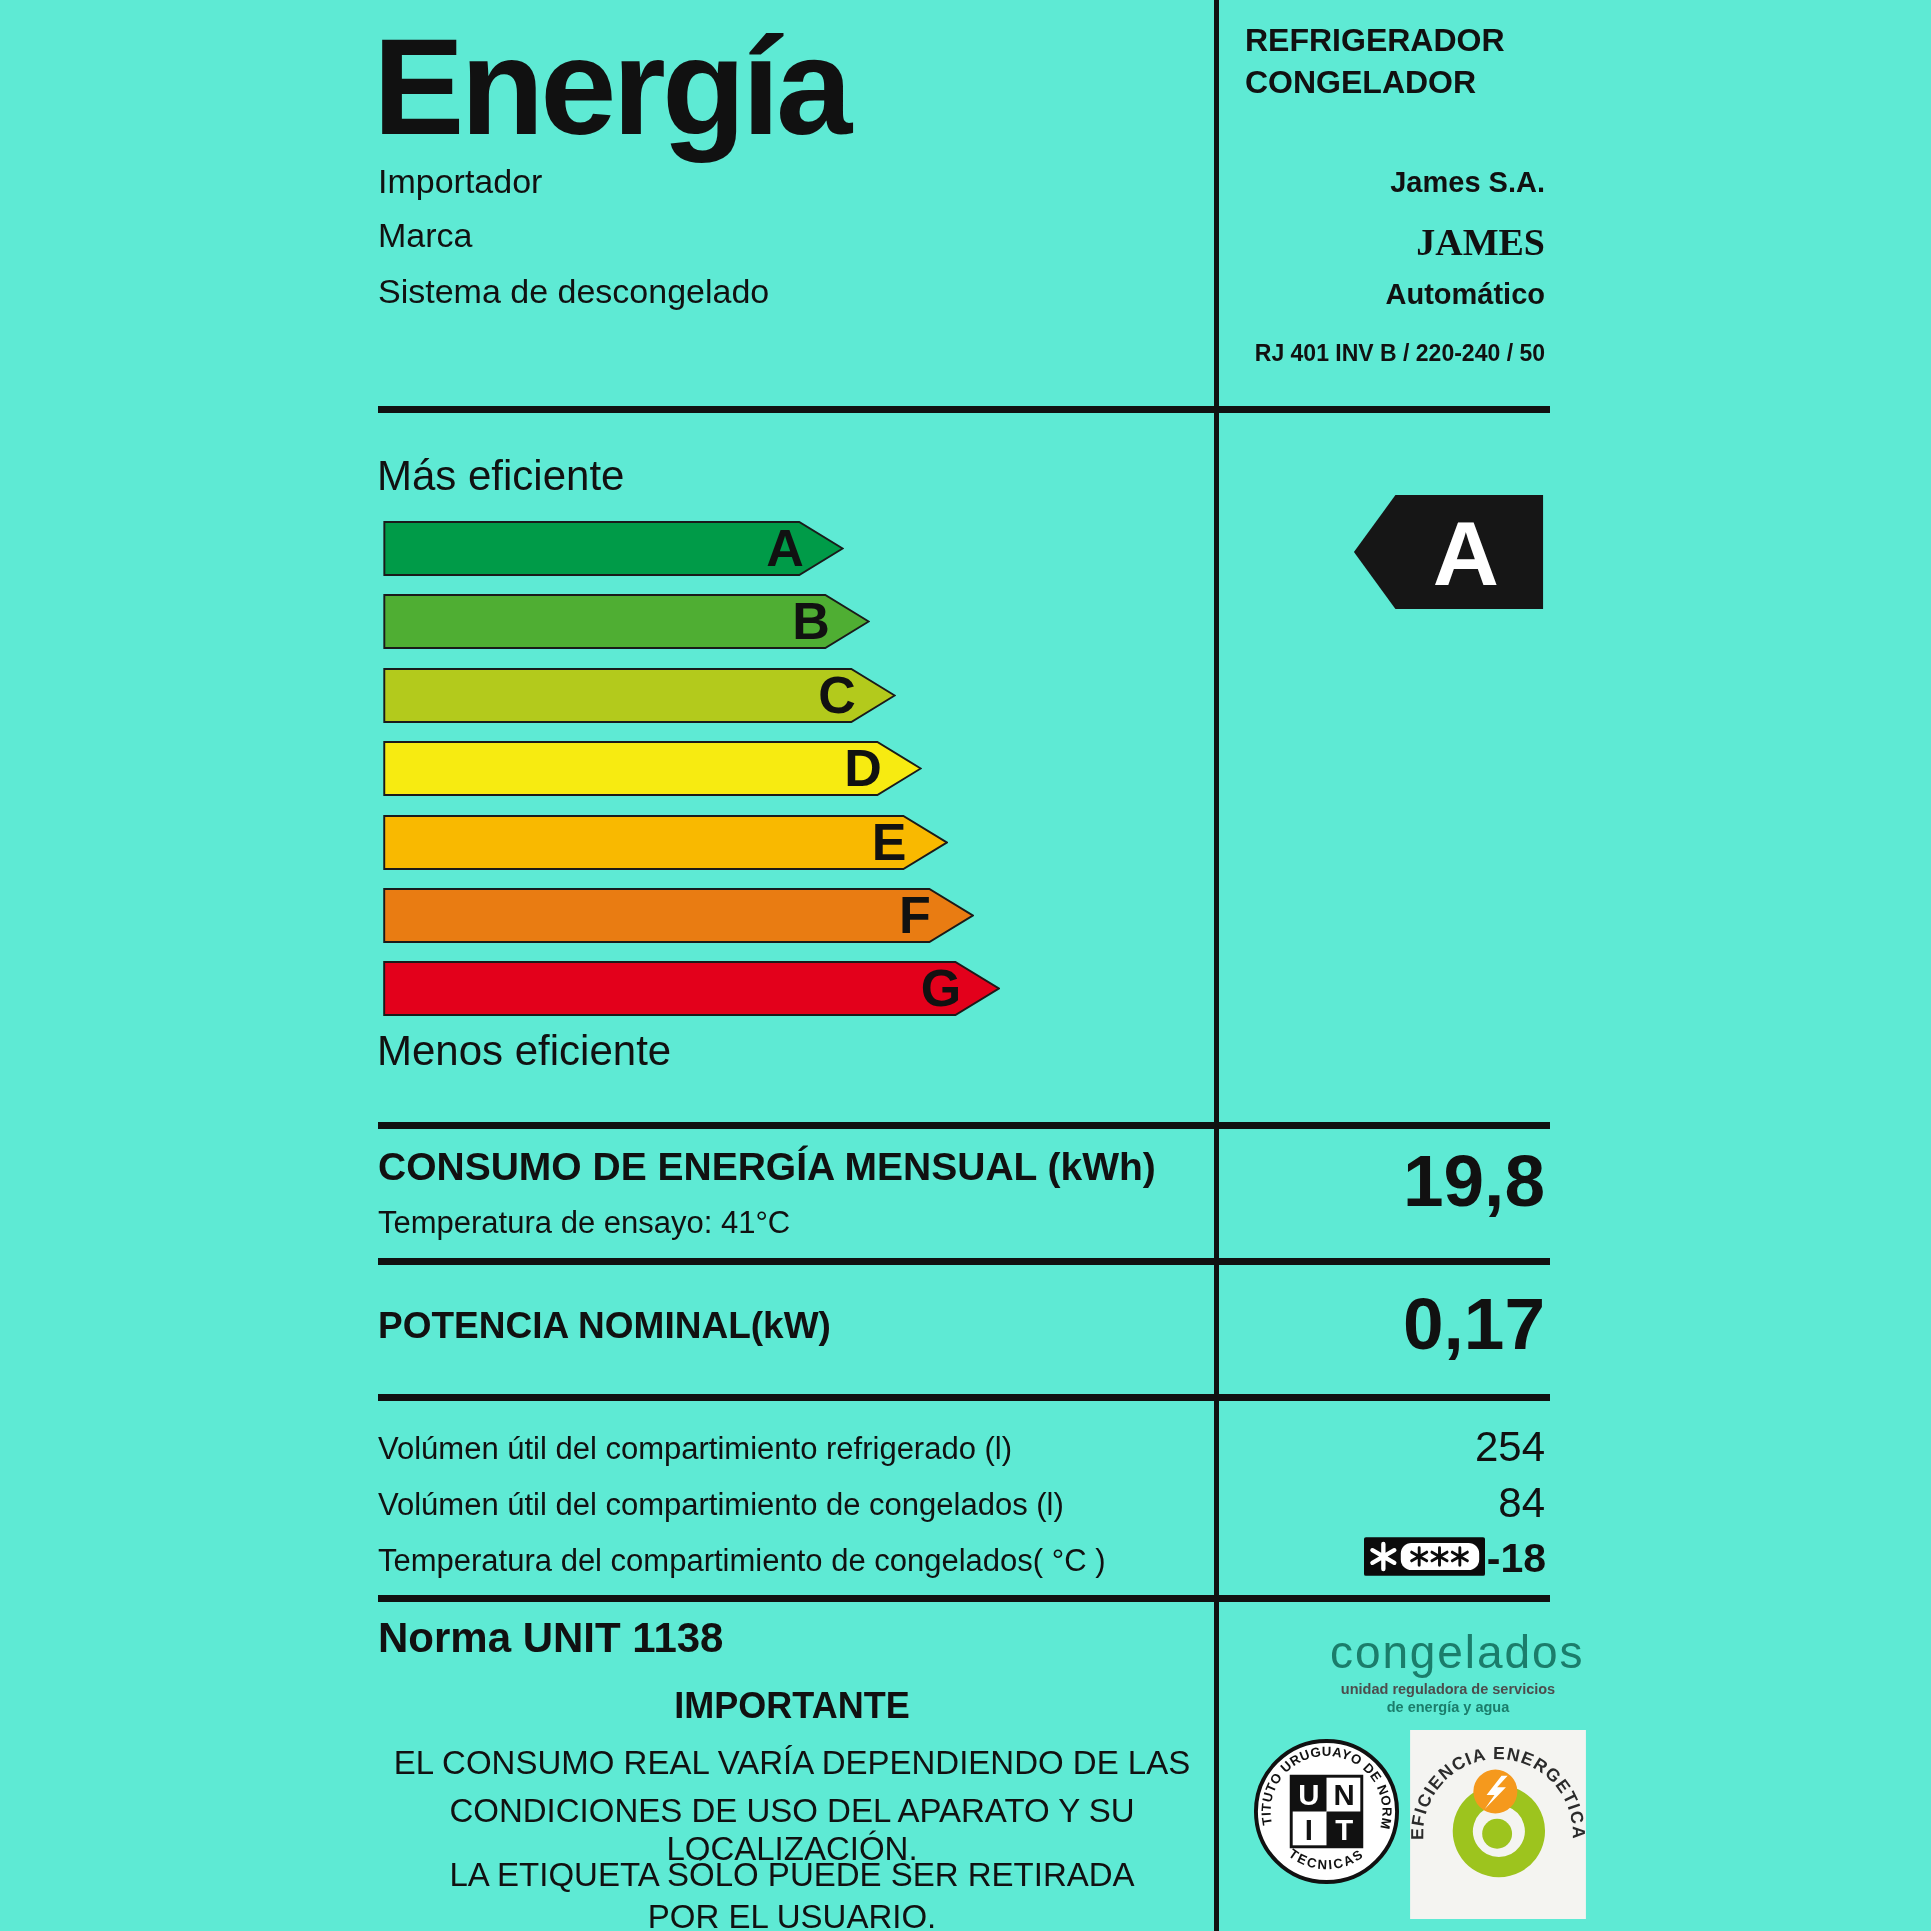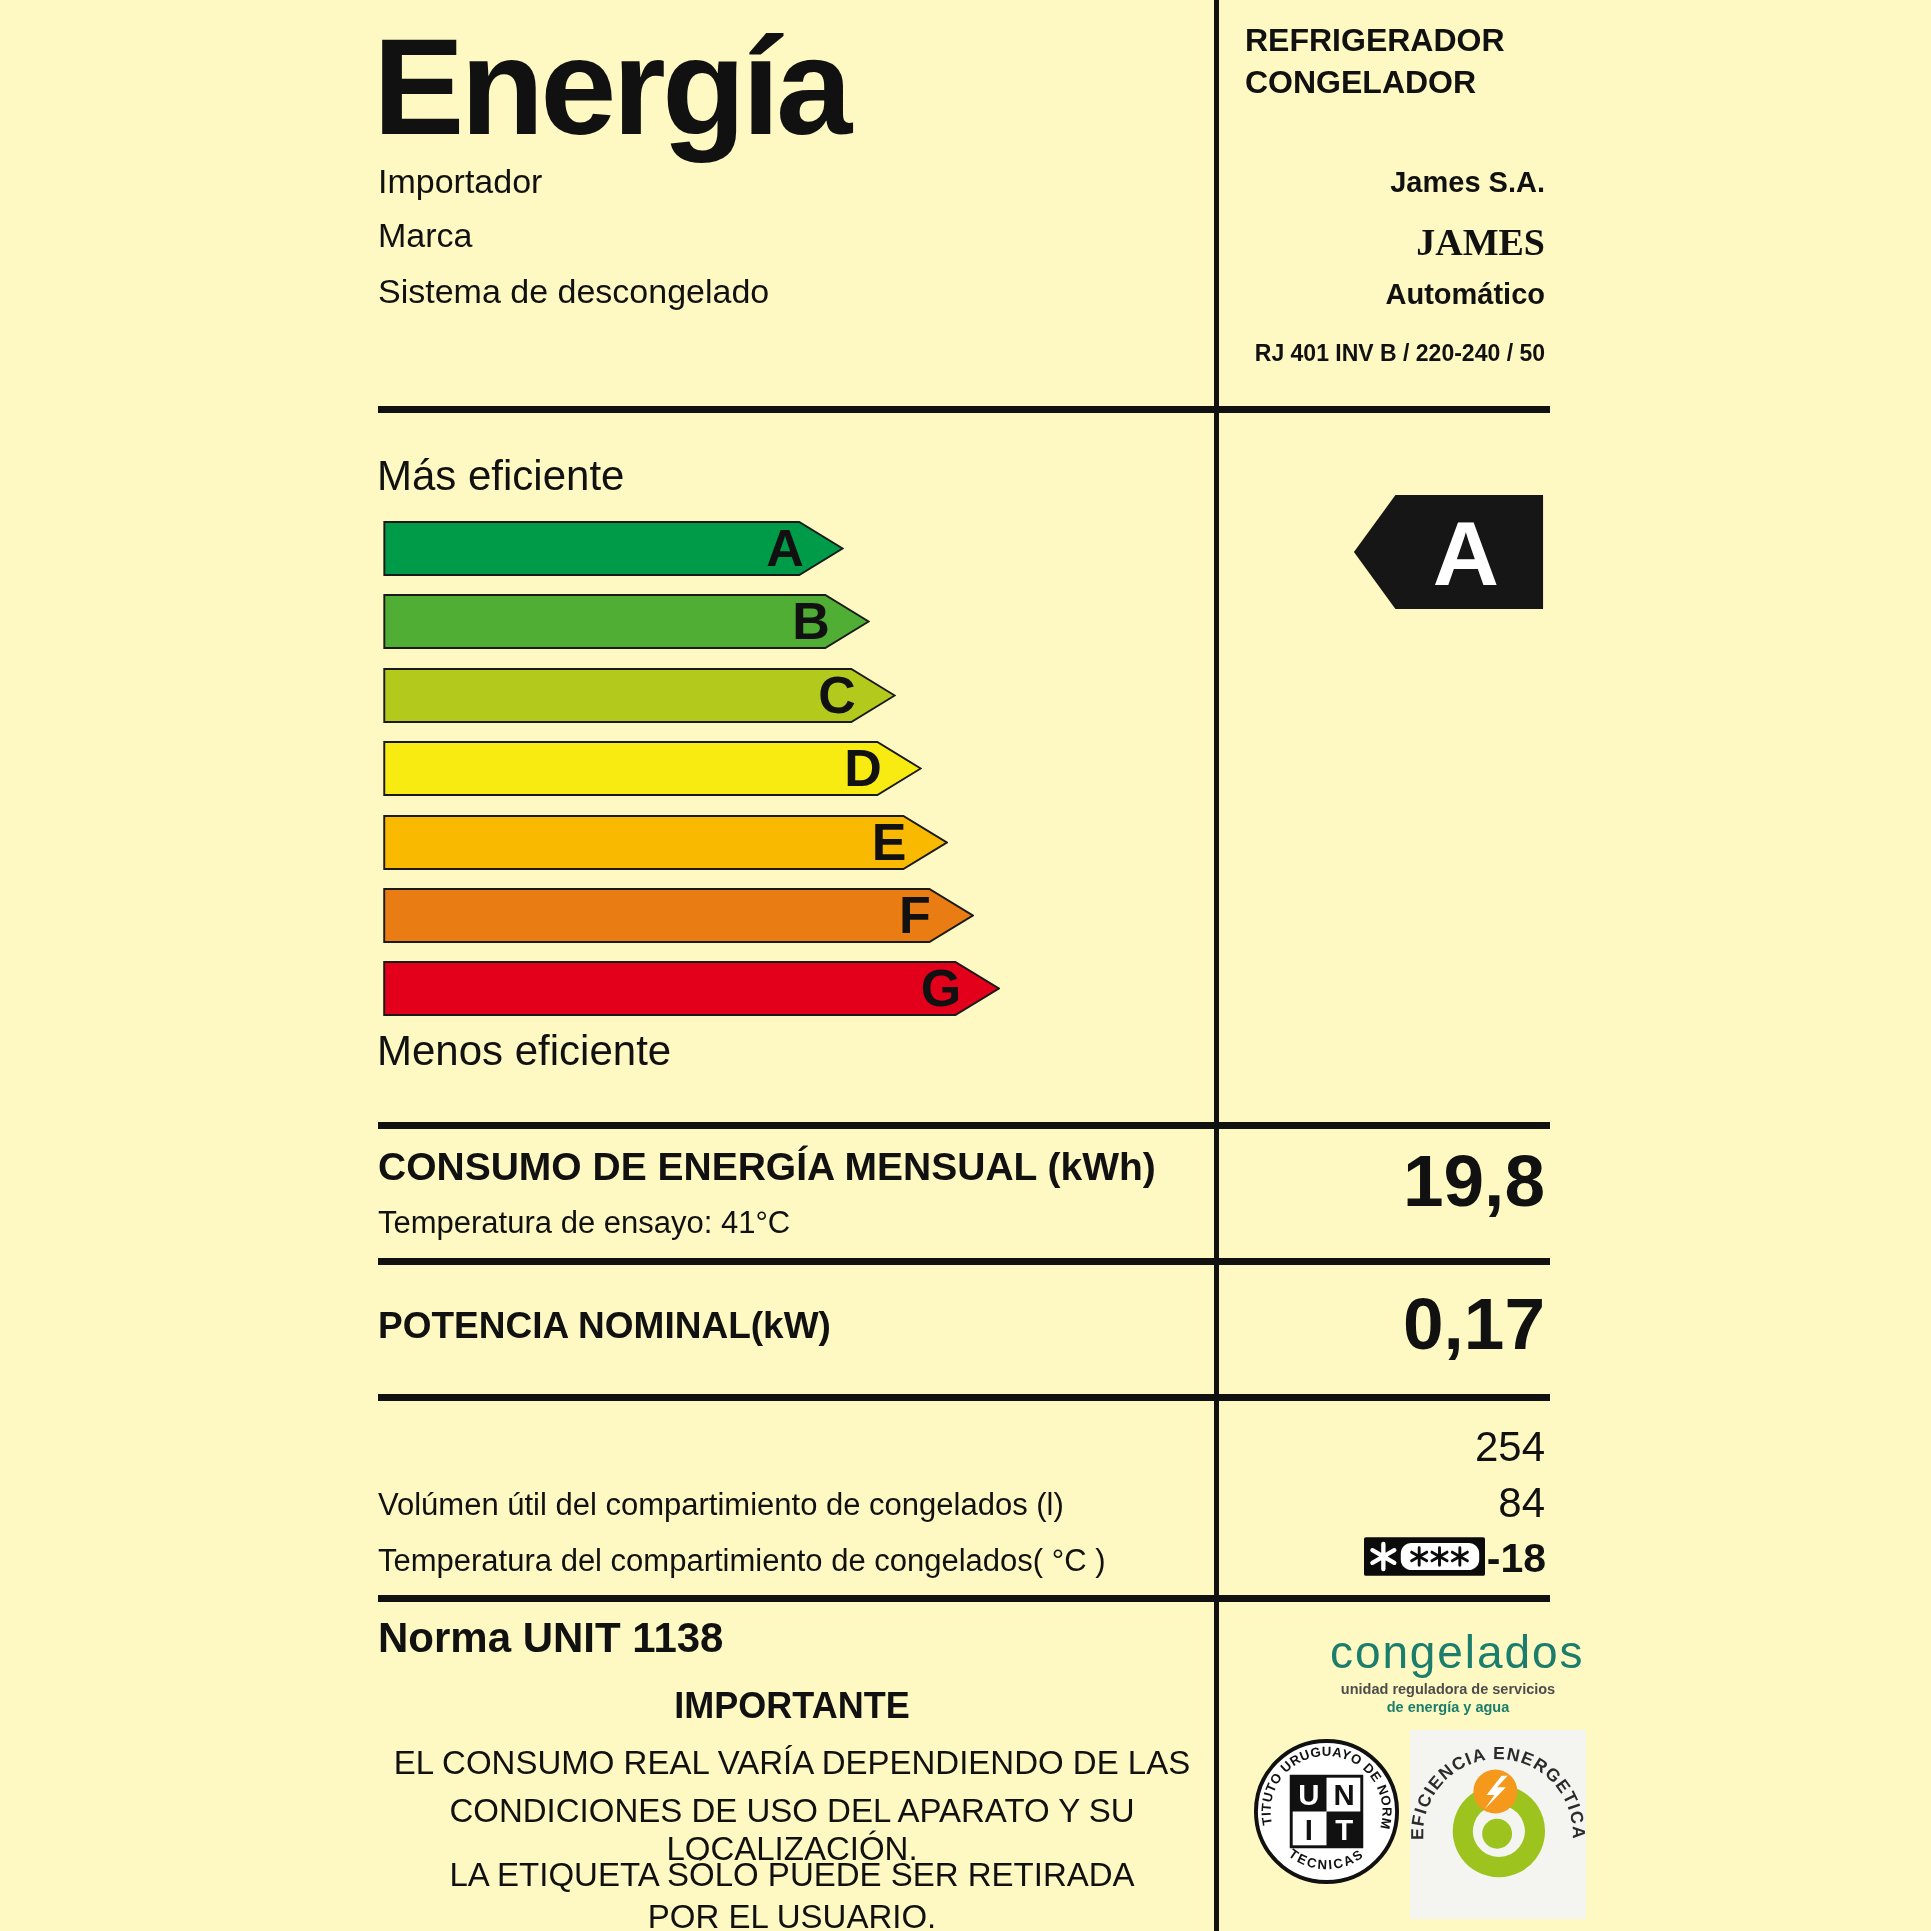--- a/index.html
+++ b/index.html
@@ -1,16 +1,16 @@
 <!DOCTYPE html>
 <html><head>
 <meta charset="utf-8">
 <style>
   html,body{margin:0;padding:0;background:#fff;}
-  .page{position:relative;width:1931px;height:1931px;background:#fef9c3;
+  .page{position:relative;width:1931px;height:1931px;background:#5eead4;
         font-family:"Liberation Sans", sans-serif;color:#111;overflow:hidden;}
   .abs{position:absolute;}
   .v-divider{position:absolute;left:1214px;top:0;width:4.8px;height:1931px;background:#111;}
   .hr{position:absolute;left:378px;width:1172px;height:6.8px;background:#111;}
   #hr1{top:406px;} #hr2{top:1122px;} #hr3{top:1258px;} #hr4{top:1394px;} #hr5{top:1595px;}
 
   .title{left:373px;top:7.7px;font-size:137px;font-weight:bold;letter-spacing:-3.9px;}
   .hleft{left:378px;font-size:34px;}
   #lbl-importador{top:162px;} #lbl-marca{top:216px;} #lbl-sistema{top:272px;} #lbl-modelo{top:332px;}
 
@@ -136,20 +136,21 @@
     <text x="118" y="94" text-anchor="middle" font-size="95" font-weight="bold" fill="#ffffff">A</text>
   </svg>
 
   <div class="abs" id="consumo-label">CONSUMO DE ENERGÍA MENSUAL (kWh)</div>
   <div class="abs" id="consumo-sub">Temperatura de ensayo: 41°C</div>
   <div class="abs rv" id="consumo-value">19,8</div>
 
   <div class="abs" id="potencia-label">POTENCIA NOMINAL(kW)</div>
   <div class="abs rv" id="potencia-value">0,17</div>
 
+  <div class="abs detail-label" id="d1-label">Volúmen útil del compartimiento refrigerado (l)</div>
   <div class="abs detail-value" id="d1-value">254</div>
   <div class="abs detail-label" id="d2-label">Volúmen útil del compartimiento de congelados (l)</div>
   <div class="abs detail-value" id="d2-value">84</div>
   <div class="abs detail-label" id="d3-label">Temperatura del compartimiento de congelados( °C )</div>
 
   <svg class="abs" id="freezer-badge" width="121" height="39" viewBox="0 0 125 40">
     <rect x="0" y="0" width="125" height="40" rx="2" fill="#0b0b0b"></rect>
     <g transform="translate(20,20)" stroke="#ffffff" stroke-width="4.5" stroke-linecap="round">
       <path d="M0 -13V13M-11.3 -6.5L11.3 6.5M-11.3 6.5L11.3 -6.5"></path>
     </g>

